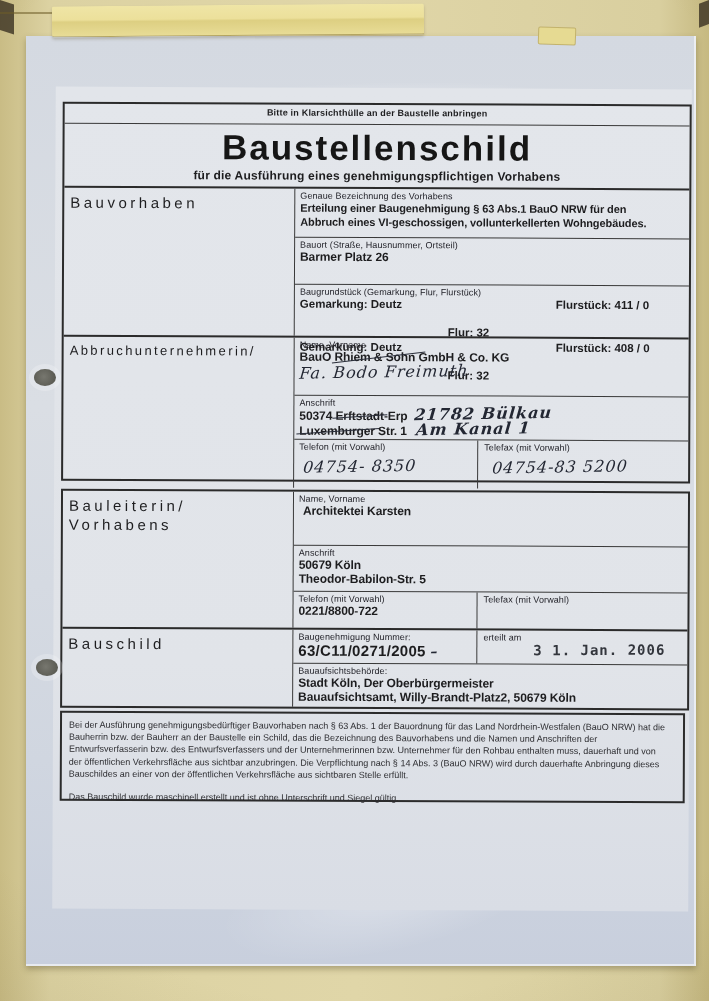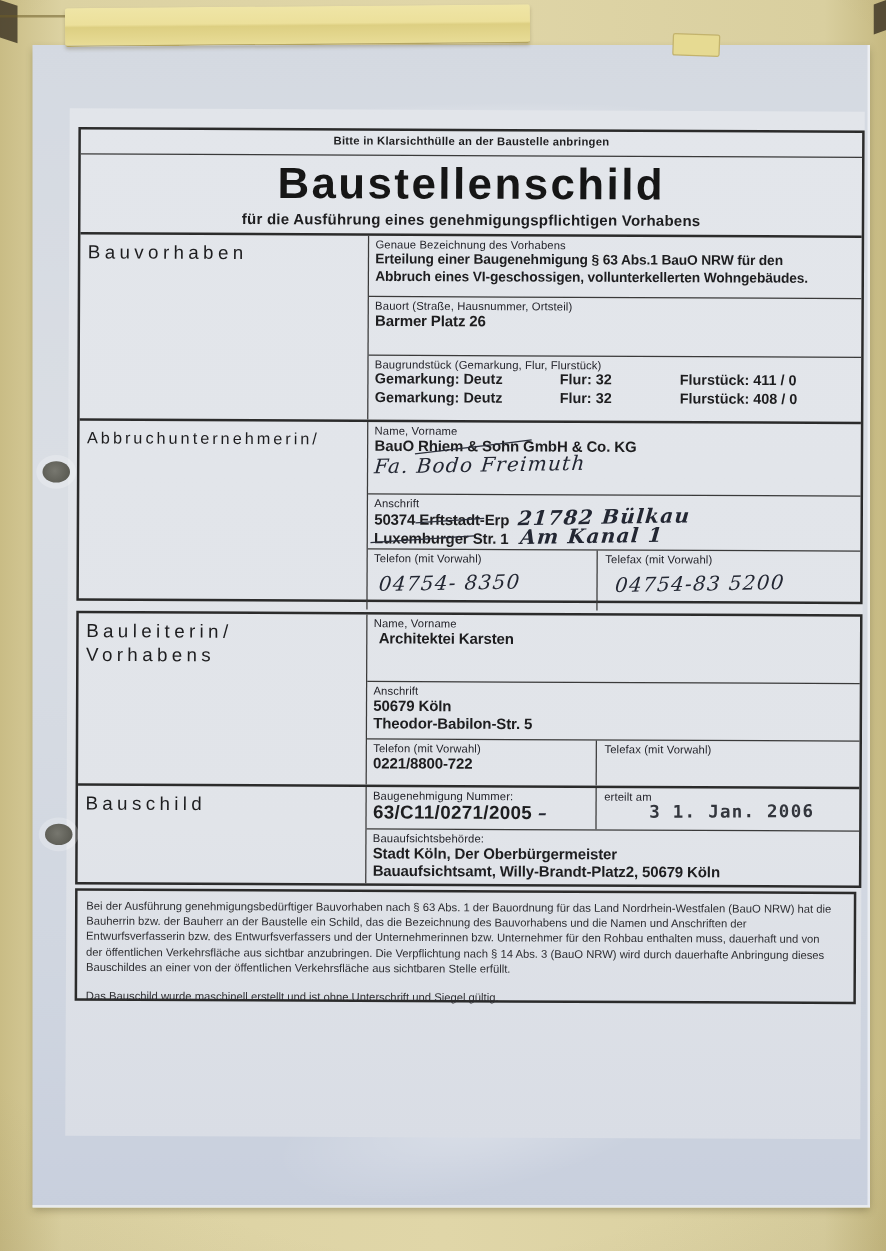--- a/index.html
+++ b/index.html
@@ -73,21 +73,21 @@
   .content{flex:1;display:flex;flex-direction:column;min-width:0;}
   .crow{position:relative;border-bottom:1px solid #3a3a3a;padding:2px 4px 0 5px;box-sizing:border-box;}
   .crow.last{border-bottom:none;}
   .flabel{font-size:9px;color:#23232a;letter-spacing:.1px;}
   .fvalue{font-size:11px;font-weight:bold;line-height:14px;letter-spacing:-.1px;}
   .fvalue.lg{font-size:12px;}
   .cells{display:flex;height:100%;}
   .cellL{width:184px;border-right:1px solid #3a3a3a;padding:2px 4px 0 5px;box-sizing:border-box;}
   .cellR{flex:1;padding:2px 22px 0 6px;box-sizing:border-box;}
   .gcols{display:flex;font-size:11.5px;font-weight:bold;line-height:15px;}
-  .gc1{width:148px;} .gc2{width:96px;} .gc3{flex:1;}
+  .gc1{width:148px;} .gc2{width:108px;margin-top:28px;} .gc3{flex:1;}
   .hand{font-family:"DejaVu Serif",serif;font-style:italic;color:#232733;
     transform:skewX(-6deg) rotate(-1.2deg);transform-origin:left center;display:inline-block;}
   .hand.big{font-size:16px;letter-spacing:1px;}
   .hand.med{font-size:14px;}
   .struck{position:relative;display:inline-block;}
   .struck::after{content:"";position:absolute;left:-3px;right:-10px;top:48%;
     border-top:1.6px solid #2a2e3a;transform:rotate(-7deg);}
   .struck.flat::after{transform:rotate(-4deg);right:-4px;}
   .stamp{font-family:"DejaVu Sans Mono",monospace;font-size:14px;font-weight:bold;
     color:#33363d;letter-spacing:1px;transform:rotate(-.5deg);display:inline-block;}
@@ -216,21 +216,21 @@
         </div>
         <div class="content">
           <div class="crow" style="height:34px;padding:0;">
             <div class="cells">
               <div class="cellL">
                 <div class="flabel">Baugenehmigung Nummer:</div>
                 <div class="nummer"><span>63/C11/0271/2005</span> <span class="hand med">–</span></div>
               </div>
               <div class="cellR">
                 <div class="flabel">erteilt am</div>
-                <div style="margin:-2px 0 0 36px;"><span class="stamp">3 1. Jan. 2006</span></div>
+                <div style="margin:-2px 0 0 36px;text-align:right;"><span class="stamp">3 1. Jan. 2006</span></div>
               </div>
             </div>
           </div>
           <div class="crow last" style="height:43px;">
             <div class="flabel">Bauaufsichtsbehörde:</div>
             <div class="fvalue lg">Stadt Köln, Der Oberbürgermeister</div>
             <div class="fvalue lg">Bauaufsichtsamt, Willy-Brandt-Platz2, 50679 Köln</div>
           </div>
         </div>
       </div>

